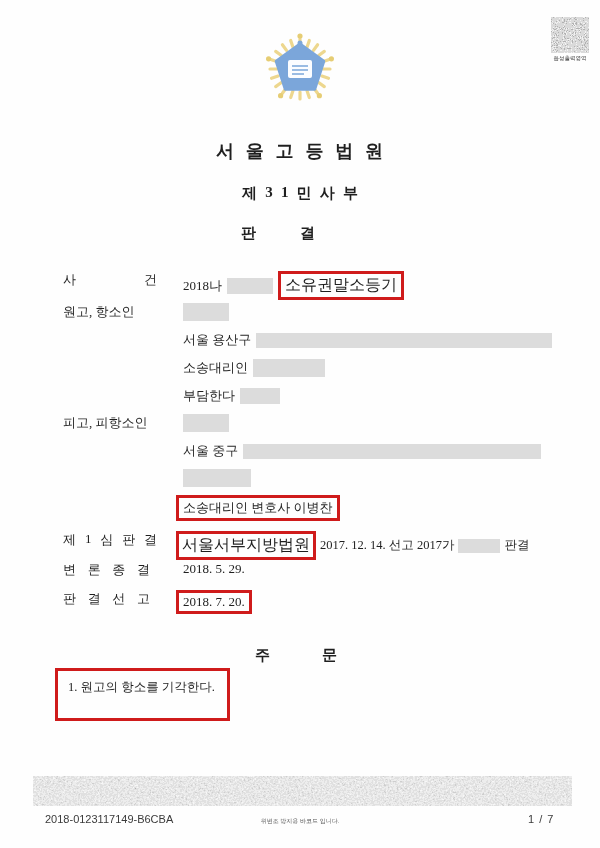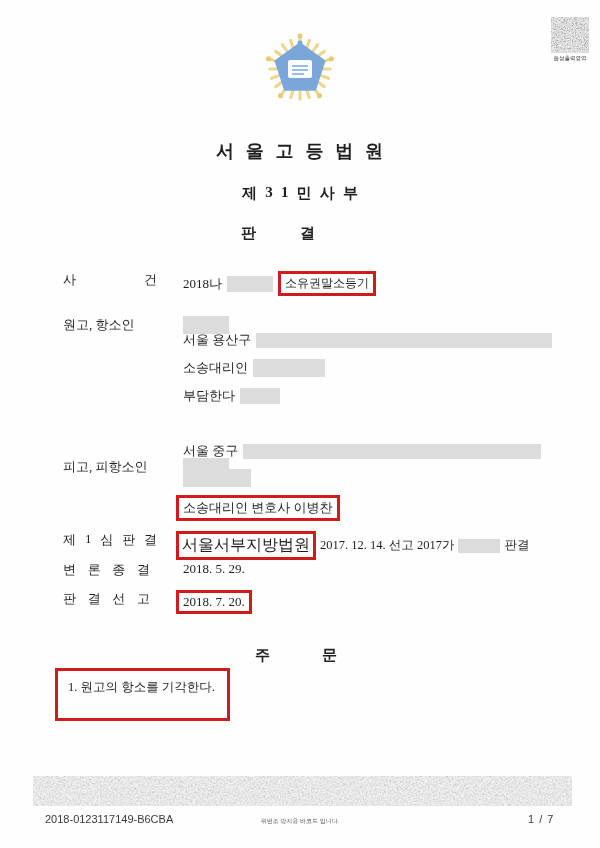--- a/index.html
+++ b/index.html
@@ -96,25 +96,25 @@
     </div>
 
   <div class="row" style="top:271px;">
     <span class="lbl just" style="display: flex; justify-content: space-between;">
         <span>사</span>
         <span>건</span>
       </span>
     <span class="val">
       <span>2018나</span>
       <span class="redact" style="width:46px;height:16px;"></span>
-      <span class="hl" style="font-size:12px;">소유권말소등기</span>
-    </span>
-  </div>
-
-  <div class="row" style="top:316px;">
+      <span class="hl" style="font-size:16px;">소유권말소등기</span>
+    </span>
+  </div>
+
+  <div class="row" style="top:303px;">
     <span class="lbl" style="width:auto;">원고, 항소인</span>
     <span class="val">
       <span class="redact" style="width:46px;height:18px;"></span>
     </span>
   </div>
   <div class="row" style="top:331px;">
     <span class="val">
       <span>서울 용산구</span>
       <span class="redact" style="width:296px;height:15px;"></span>
     </span>
@@ -125,21 +125,21 @@
       <span class="redact" style="width:72px;height:18px;"></span>
     </span>
   </div>
   <div class="row" style="top:387px;">
     <span class="val">
       <span>부담한다</span>
       <span class="redact" style="width:40px;height:16px;"></span>
     </span>
   </div>
 
-  <div class="row" style="top:414px;margin-top:44px;">
+  <div class="row" style="top:414px;">
     <span class="lbl" style="width:auto;">피고, 피항소인</span>
     <span class="val">
       <span class="redact" style="width:46px;height:18px;"></span>
     </span>
   </div>
   <div class="row" style="top:442px;">
     <span class="val">
       <span>서울 중구</span>
       <span class="redact" style="width:298px;height:15px;"></span>
     </span>

